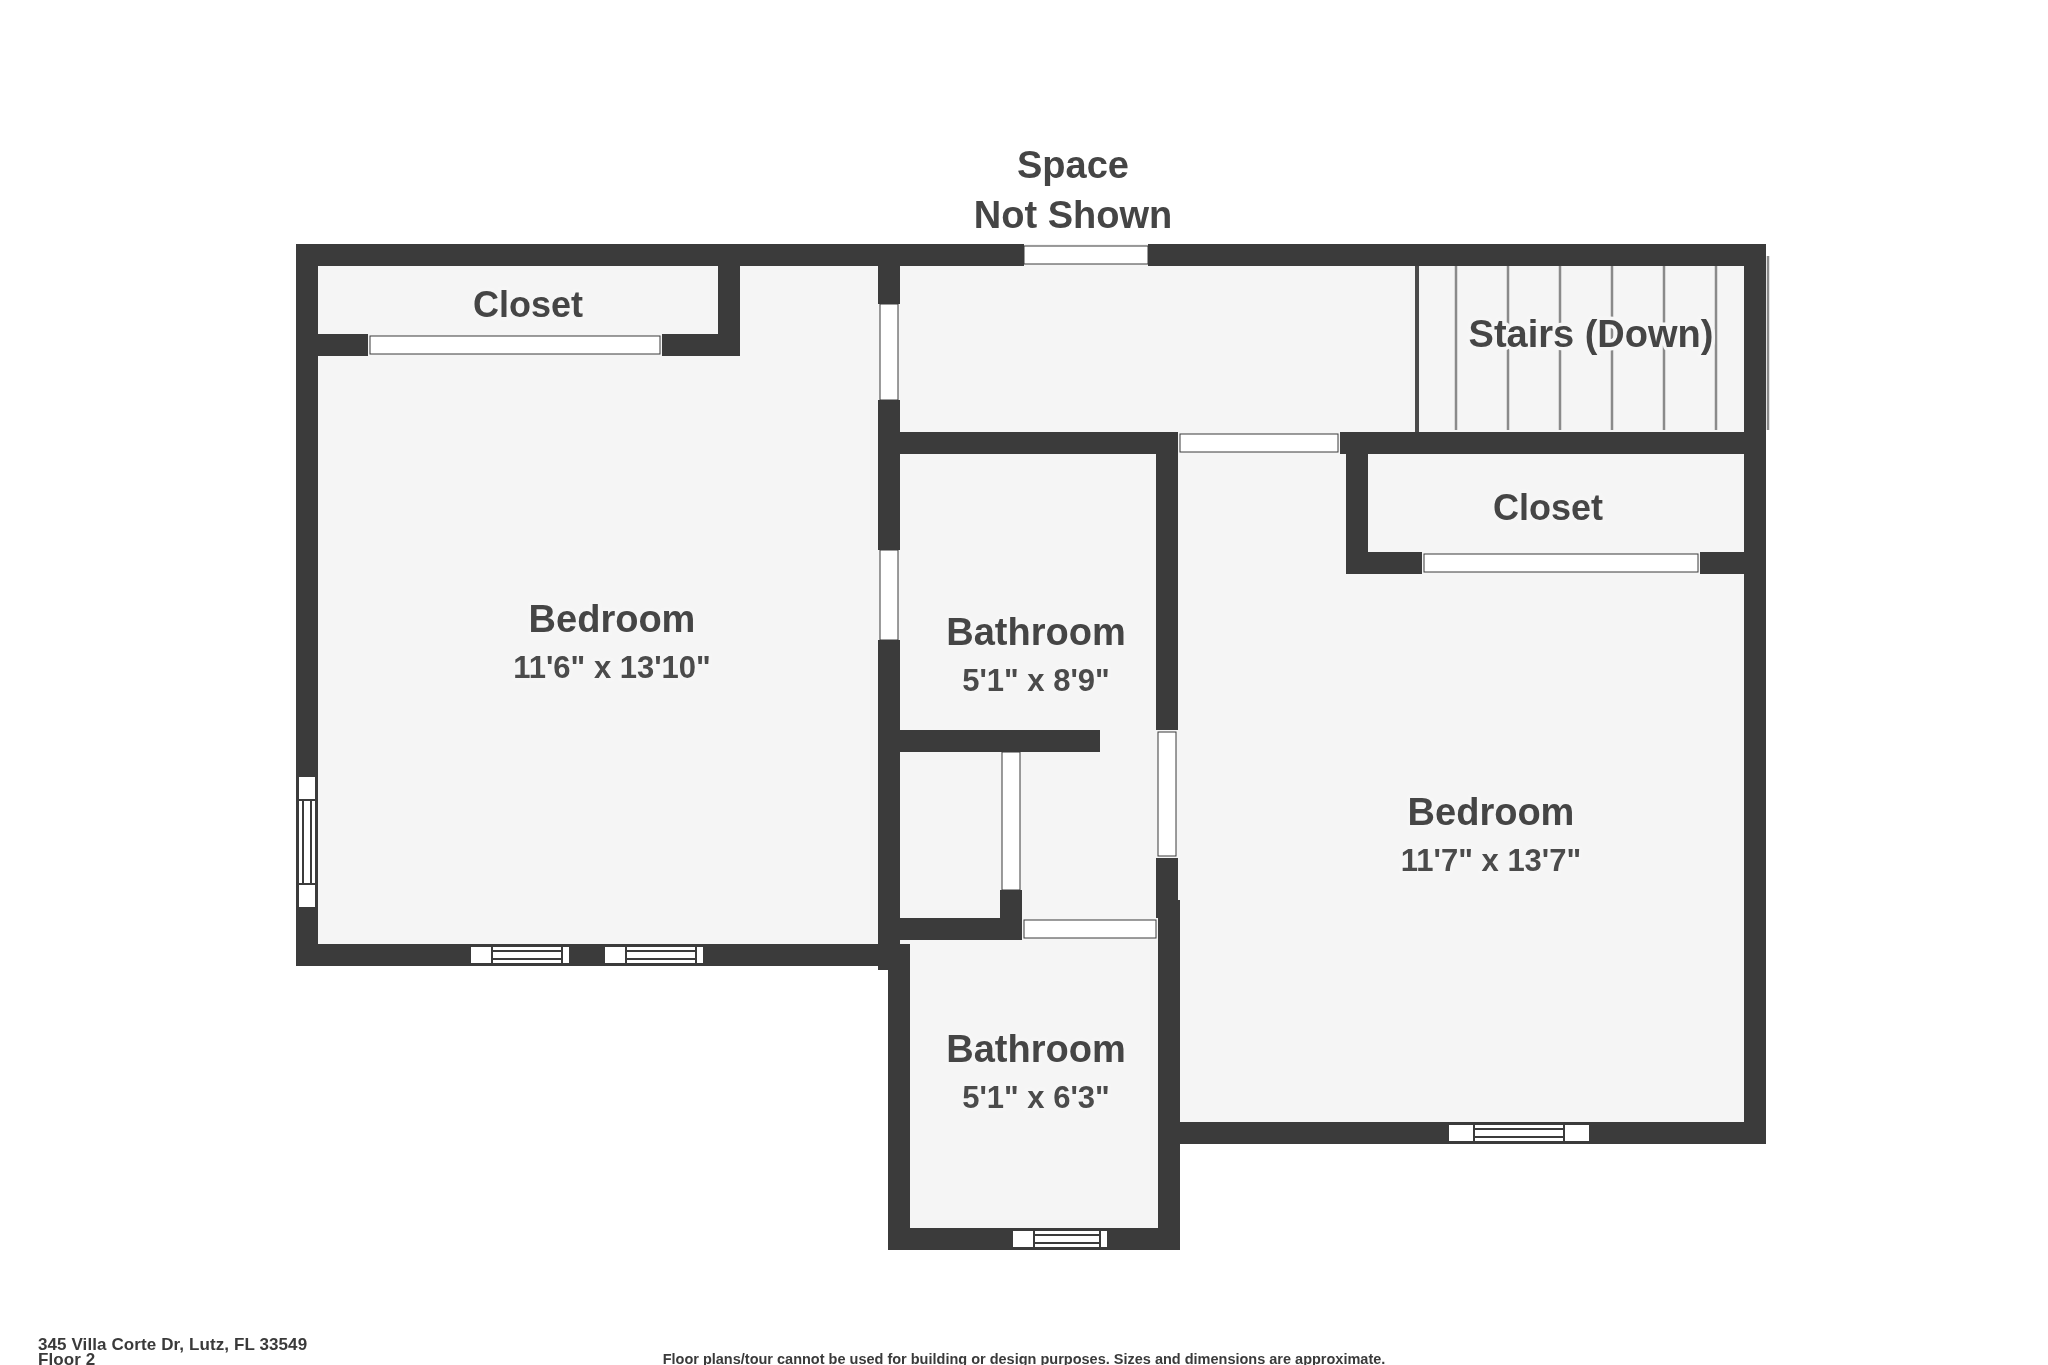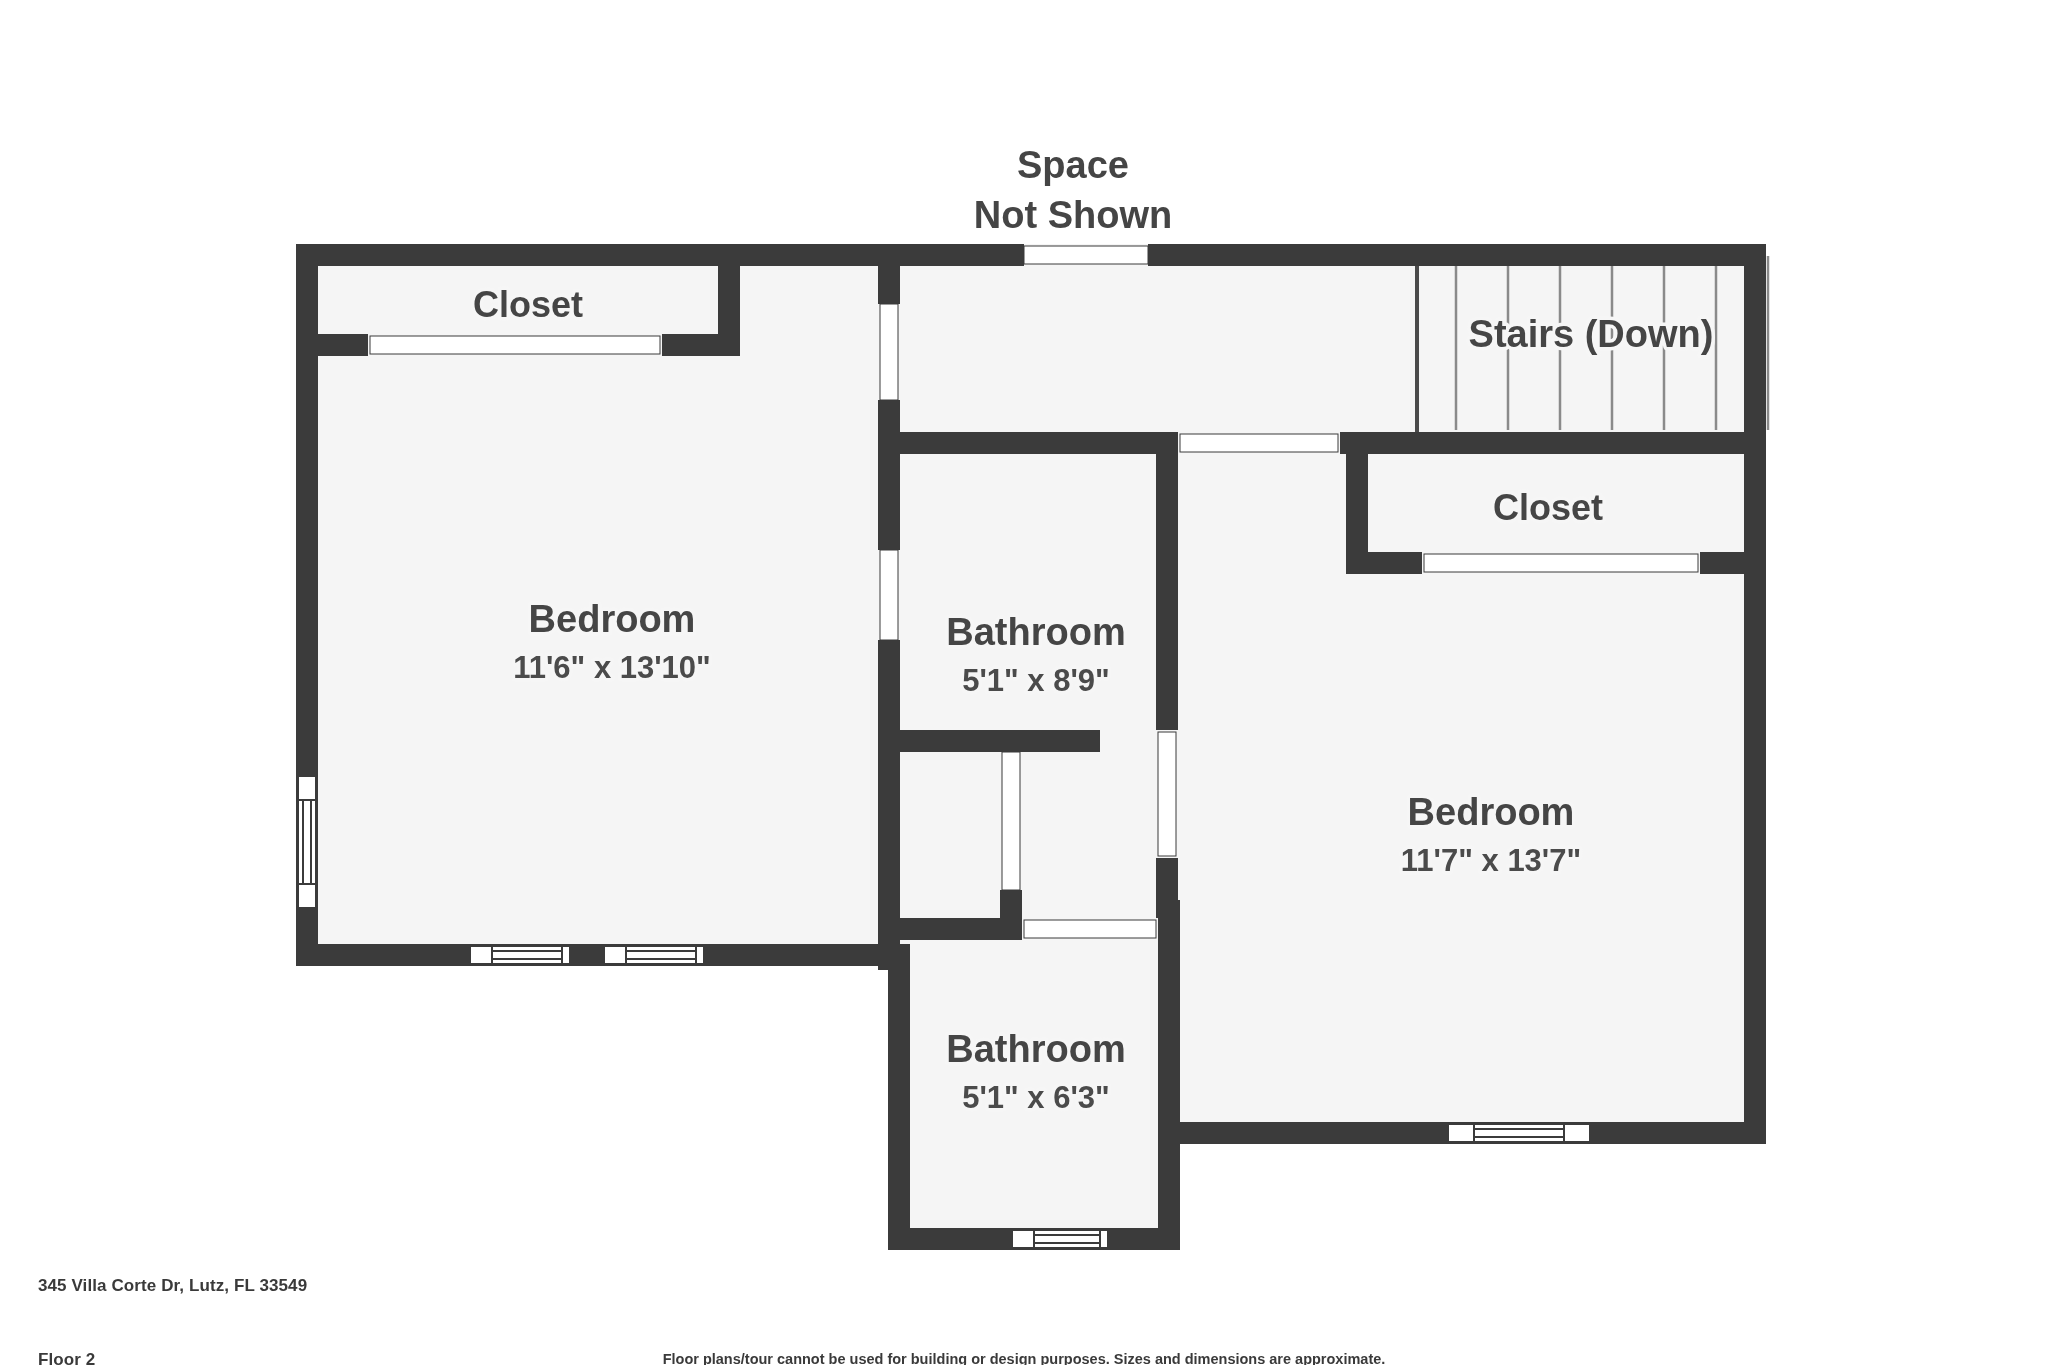--- a/index.html
+++ b/index.html
@@ -57,21 +57,21 @@
   }
   .caption-line {
     position: absolute;
     font-family: "Liberation Sans", sans-serif;
     font-weight: bold;
     color: #3a3a3a;
     font-size: 17px;
     letter-spacing: 0.1px;
     white-space: nowrap;
   }
-  #address-caption { left: 38px; top: 1276px; text-align: right; }
+  #address-caption { left: 38px; top: 1335px; text-align: right; }
   #floor-caption   { left: 38px; top: 1350px; }
   #disclaimer {
     position: absolute;
     left: 0;
     top: 1351px;
     width: 2048px;
     text-align: center;
     font-family: "Liberation Sans", sans-serif;
     font-weight: bold;
     color: #3a3a3a;

